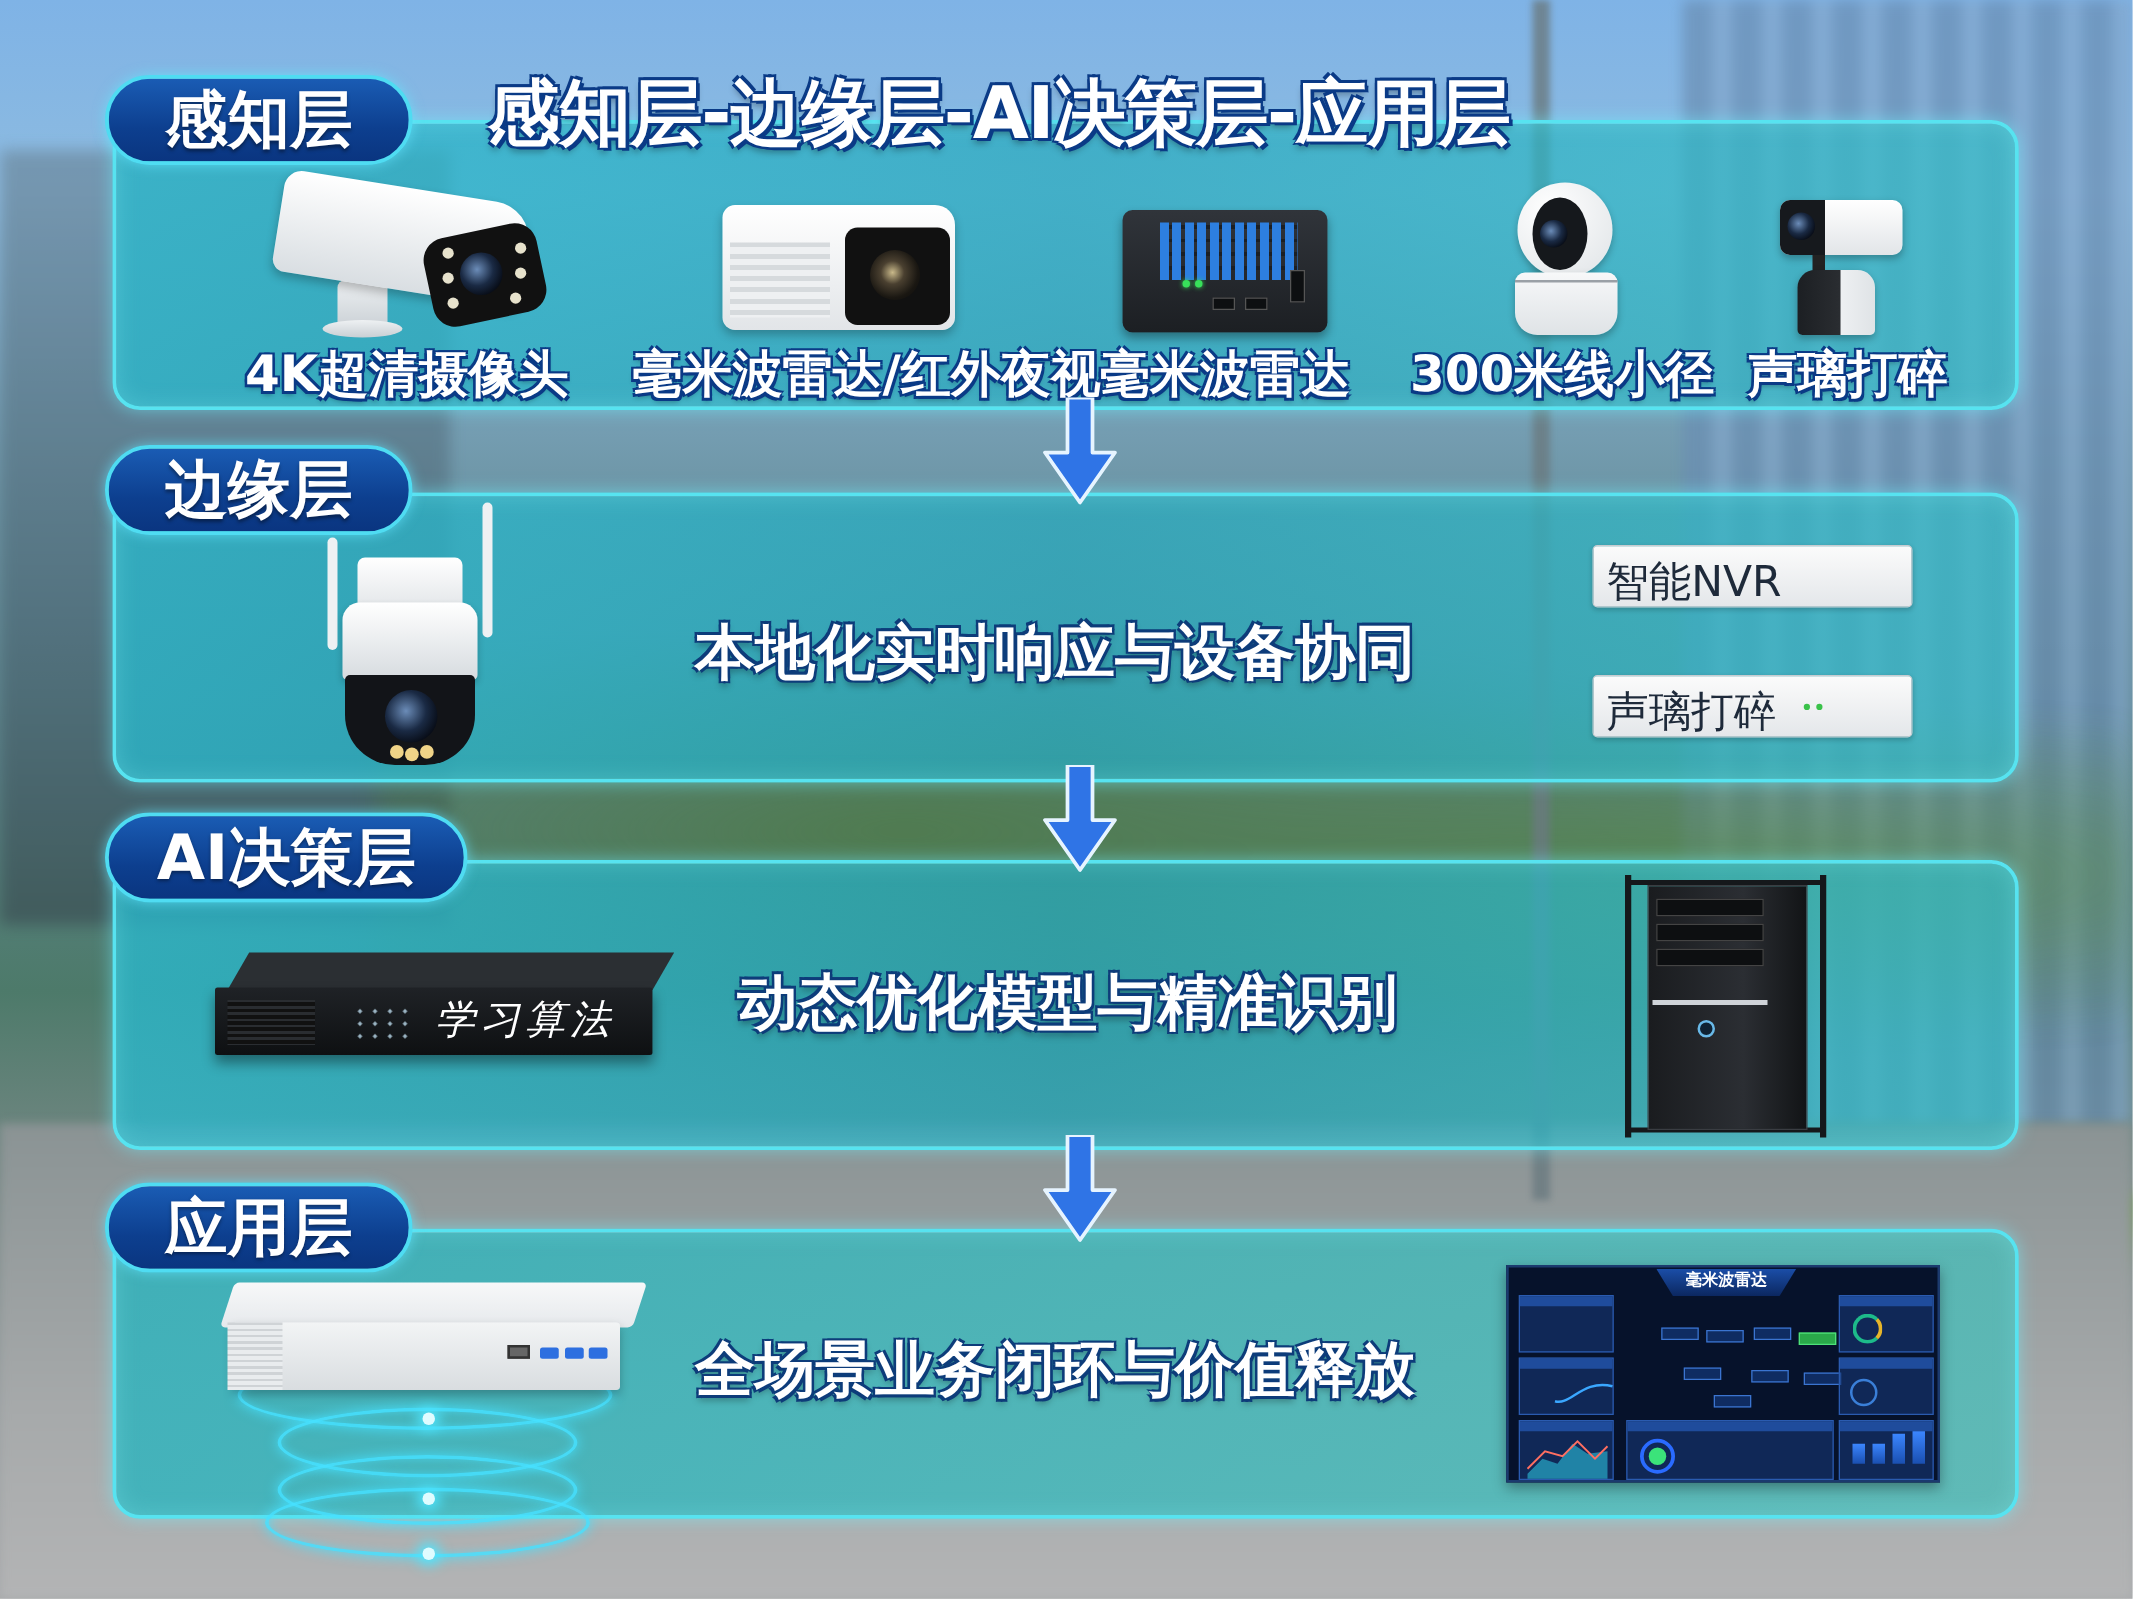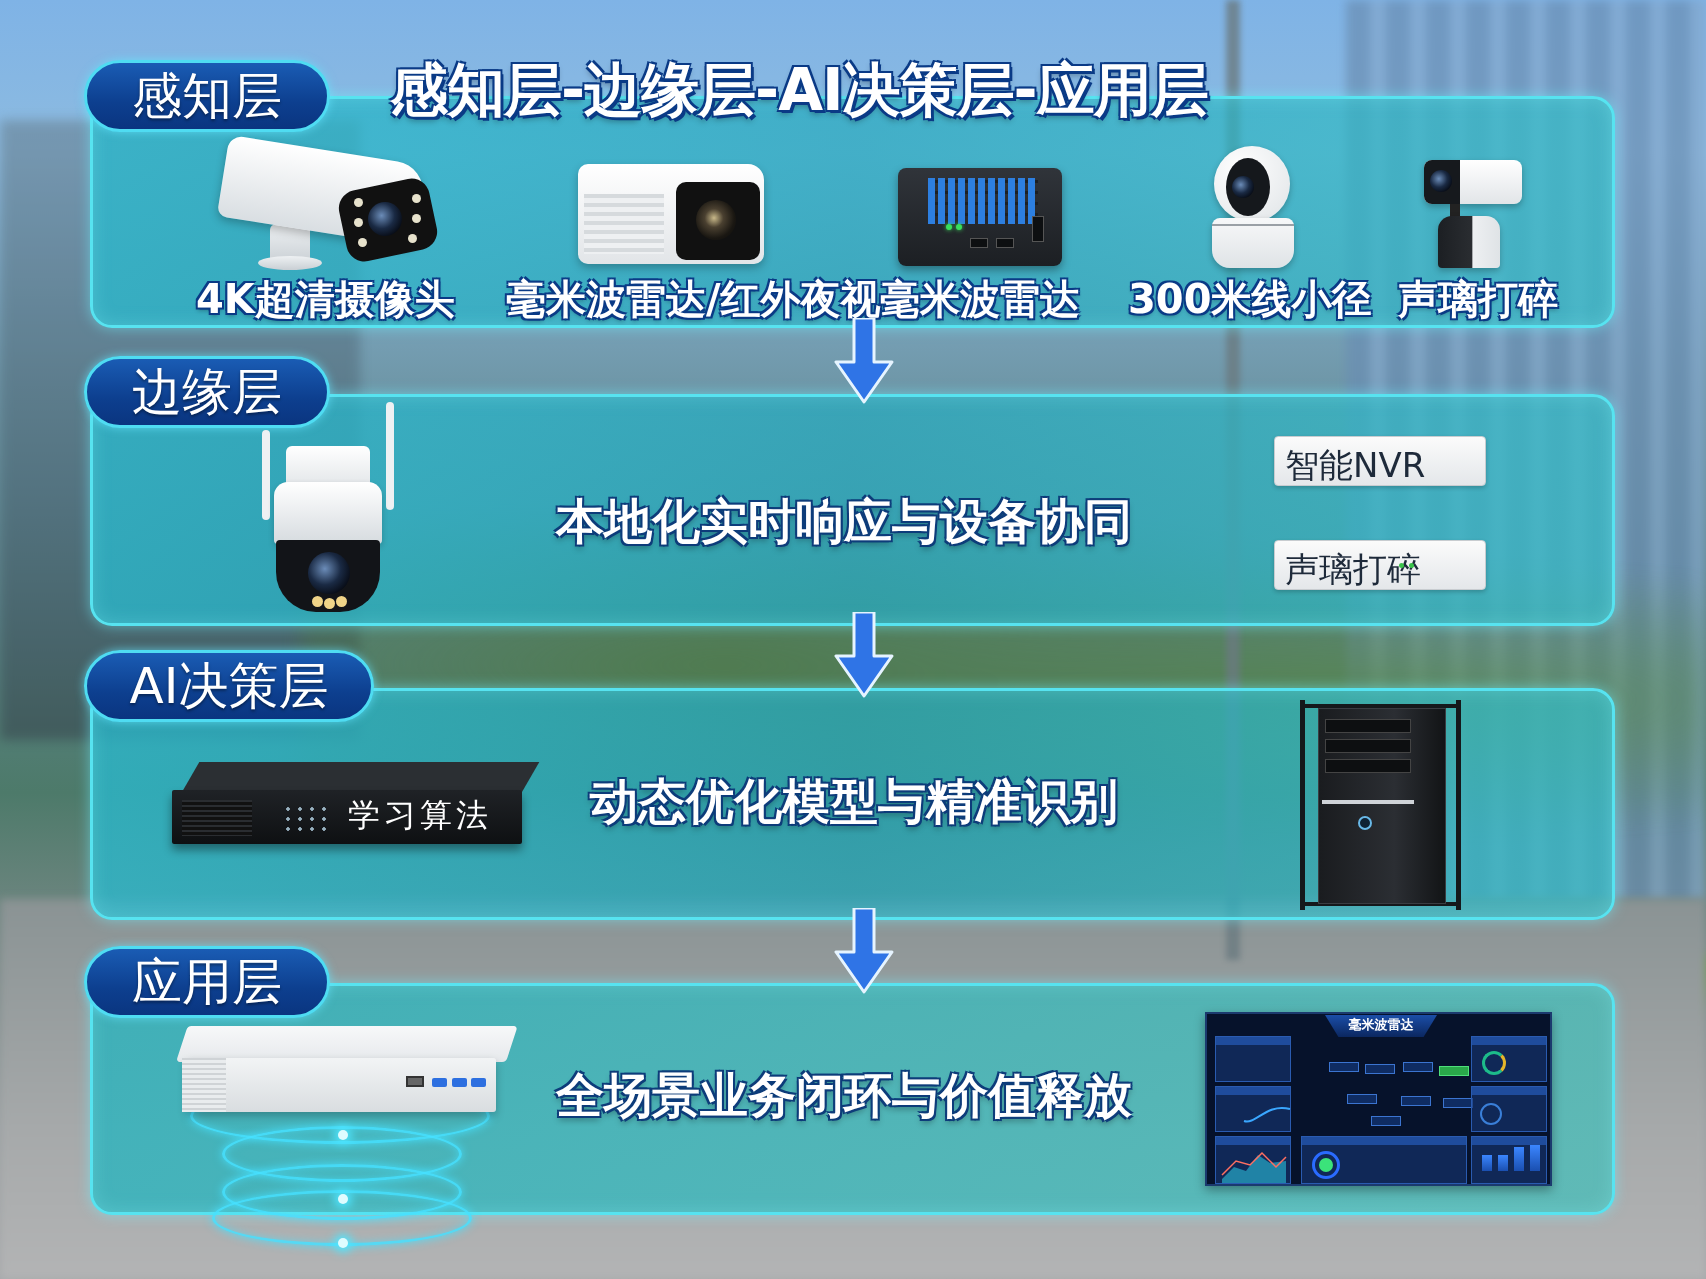--- a/index.html
+++ b/index.html
@@ -42,21 +42,21 @@
   }
   .p1 { top: 96px; height: 232px; }
   .p2 { top: 394px; height: 232px; }
   .p3 { top: 688px; height: 232px; }
   .p4 { top: 983px; height: 232px; background: linear-gradient(90deg, rgba(42,180,190,.8), rgba(70,190,185,.75)); }
 
   .layer-pill {
     position: absolute; left: 84px; height: 72px; border-radius: 36px;
     background: linear-gradient(180deg, #1a5cb4 0%, #0d3f8f 60%, #0a3580 100%);
     border: 3px solid #4fdcf2; box-shadow: 0 0 10px rgba(100,230,255,.7);
-    color: #fff; font-weight: normal; font-size: 50px; display: flex; align-items: center; justify-content: center;
+    color: #fff; font-weight: bold; font-size: 50px; display: flex; align-items: center; justify-content: center;
     text-shadow: 0 2px 3px rgba(0,0,0,.4);
   }
   .pill1 { top: 60px; width: 246px; }
   .pill2 { top: 356px; width: 246px; }
   .pill3 { top: 650px; width: 290px; }
   .pill4 { top: 946px; width: 246px; }
 
   .device-label {
     position: absolute; top: 272px; color: #fff; font-weight: bold; font-size: 40px; white-space: nowrap;
     text-shadow: 2px 2px 0 #0a3a86, -2px -2px 0 #0a3a86, 2px -2px 0 #0a3a86, -2px 2px 0 #0a3a86, 0 3px 4px rgba(0,0,0,.3);
@@ -78,26 +78,26 @@
   .mount { position:absolute; background: linear-gradient(180deg,#eef1f3,#c9cfd4); border-radius: 6px; }
 
   .radar { position:absolute; background: linear-gradient(180deg,#30343a,#1c1f23); border-radius: 8px; box-shadow: 0 4px 8px rgba(0,0,0,.35); }
   .radar-grid { position:absolute; left:30px; top:12px; width:110px; height:46px;
     background: repeating-linear-gradient(90deg, #2d7fe0 0 7px, transparent 7px 10px),
                 repeating-linear-gradient(0deg, transparent 0 8px, #1c1f23 8px 11px);
     background-blend-mode: normal; }
   .led-green { position:absolute; width:6px; height:6px; border-radius:50%; background:#38e05a; box-shadow:0 0 4px #38e05a; }
 
   .nvr { position:absolute; left:1274px; top:436px; width:256px; height:162px; }
-  .nvr-slab { position:absolute; left:0; width:212px; height:50px; background: linear-gradient(180deg,#fbfbfb,#e4e7ea); border:1px solid #c8ccd0; border-radius:4px; box-shadow: 0 2px 4px rgba(0,0,0,.2); }
+  .nvr-slab { position:absolute; left:0; width:256px; height:50px; background: linear-gradient(180deg,#fbfbfb,#e4e7ea); border:1px solid #c8ccd0; border-radius:4px; box-shadow: 0 2px 4px rgba(0,0,0,.2); }
   .nvr-text { position:absolute; left:10px; top:6px; font-size:34px; color:#1e2a3a; white-space:nowrap; font-family:"DejaVu Sans", sans-serif; }
   .nvr-dots { position:absolute; right:70px; top:22px; width:16px; height:6px; }
   .nvr-dots i { position:absolute; top:0; width:5px; height:5px; border-radius:50%; background:#3ac24a; }
 
-  .algo-box { position:absolute; left:172px; top:762px; width:420px; height:96px; }
+  .algo-box { position:absolute; left:172px; top:762px; width:420px; height:96px;font-style:italic; }
   .algo-top { position:absolute; left:10px; top:0; width:340px; height:30px; background:#2b2f33; transform: skewX(-30deg); transform-origin: bottom left; }
   .algo-front { position:absolute; left:0; top:28px; width:350px; height:54px; background: linear-gradient(180deg,#1f2226,#0e1012); border-radius:2px; box-shadow:0 6px 10px rgba(0,0,0,.4); }
   .algo-label { position:absolute; left:176px; top:4px; font-size:32px; color:#fff; letter-spacing:4px; white-space:nowrap; font-family:"DejaVu Serif", serif; }
 
   .tower { position:absolute; left:1300px; top:700px; width:170px; height:210px; }
   .tower-body { position:absolute; left:18px; top:8px; width:128px; height:196px; background: linear-gradient(90deg,#1a1c1f 0%,#2b2e33 60%,#121416 100%); border:1px solid #3a3d42; }
   .tower-strip { position:absolute; left:22px; top:100px; width:92px; height:4px; background:#cfd3d8; }
   .tower-btn { position:absolute; left:58px; top:116px; width:14px; height:14px; border-radius:50%; border:2px solid #69b9e8; background:#0f2233; }
   .tower-bar { position:absolute; width:5px; background:#15181b; }
 

